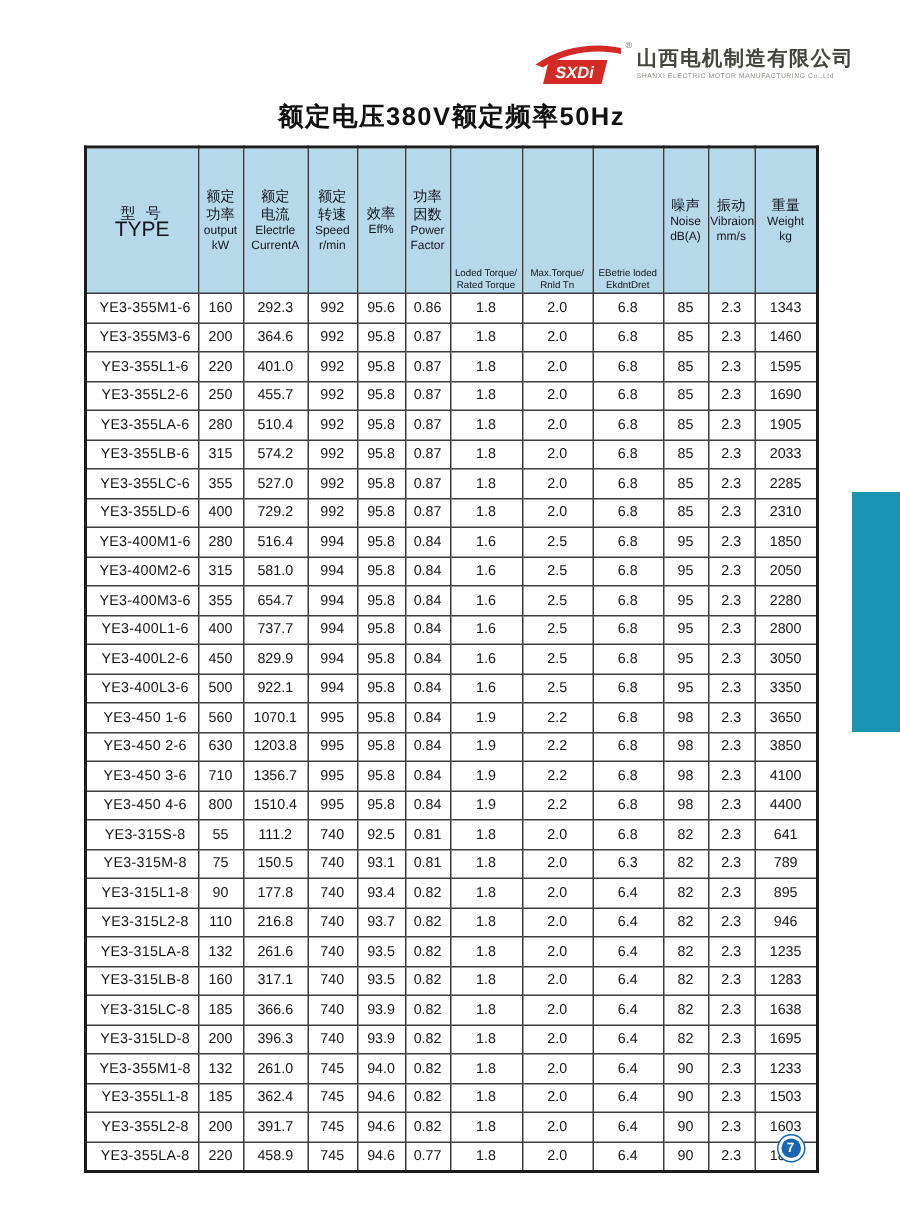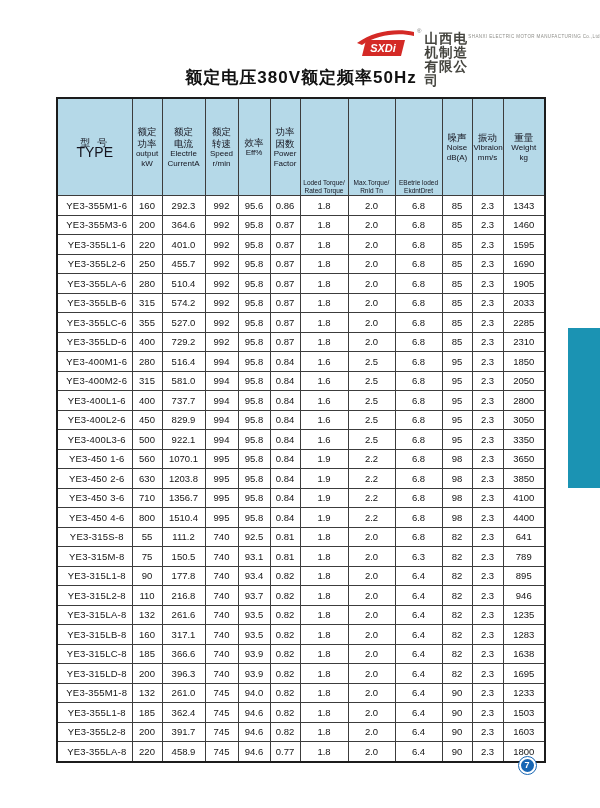--- a/index.html
+++ b/index.html
@@ -3,21 +3,21 @@
 <meta charset="utf-8">
 <style>
   html,body{margin:0;padding:0;background:#e8e8e8;}
   .sheet{position:relative;width:600px;height:808px;background:#ffffff;overflow:hidden;
          font-family:"Liberation Sans", sans-serif;color:#1a1a1a;}
 
   
   .logo{position:absolute;top:27px;left:356px;display:flex;align-items:flex-start;}
   .logo-mark{position:relative;width:60px;height:32px;flex:0 0 auto;text-align:right;}
   .logo-reg{font-size:6px;color:#777;margin:0 3px 0 1px;line-height:8px;}
-  .logo-names{display:flex;flex-direction:row;padding-top:5px;}
+  .logo-names{display:flex;flex-direction:column;padding-top:5px;}
   .company-zh{font-size:13.5px;font-weight:bold;color:#45453f;letter-spacing:1px;line-height:14px;}
   .company-en{font-size:4.5px;color:#8d8d88;letter-spacing:0.4px;white-space:nowrap;margin-top:2px;}
 
   
   .title{position:absolute;top:66px;left:1px;width:100%;text-align:center;
          font-size:17px;font-weight:bold;letter-spacing:1px;color:#111;}
 
   
   table.spec{position:absolute;left:56px;top:97px;width:489px;border-collapse:collapse;
              table-layout:fixed;border:2px solid #1c1c1c;}
@@ -283,20 +283,34 @@
           <td>95.8</td>
           <td>0.84</td>
           <td>1.6</td>
           <td>2.5</td>
           <td>6.8</td>
           <td>95</td>
           <td>2.3</td>
           <td>2050</td>
         </tr>
         <tr>
+          <td class="type">YE3-400M3-6</td>
+          <td>355</td>
+          <td>654.7</td>
+          <td>994</td>
+          <td>95.8</td>
+          <td>0.84</td>
+          <td>1.6</td>
+          <td>2.5</td>
+          <td>6.8</td>
+          <td>95</td>
+          <td>2.3</td>
+          <td>2280</td>
+        </tr>
+        <tr>
           <td class="type">YE3-400L1-6</td>
           <td>400</td>
           <td>737.7</td>
           <td>994</td>
           <td>95.8</td>
           <td>0.84</td>
           <td>1.6</td>
           <td>2.5</td>
           <td>6.8</td>
           <td>95</td>

